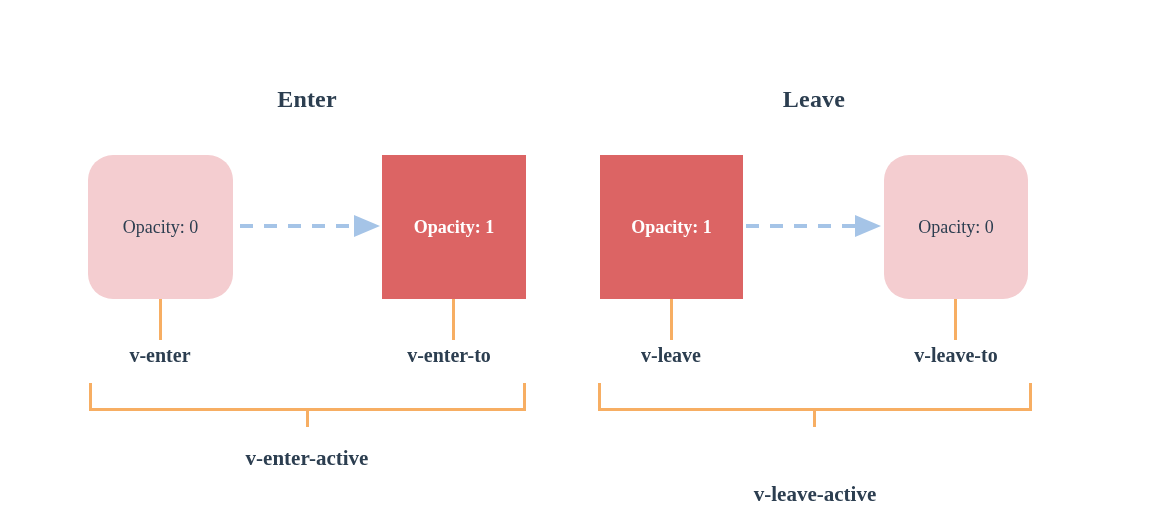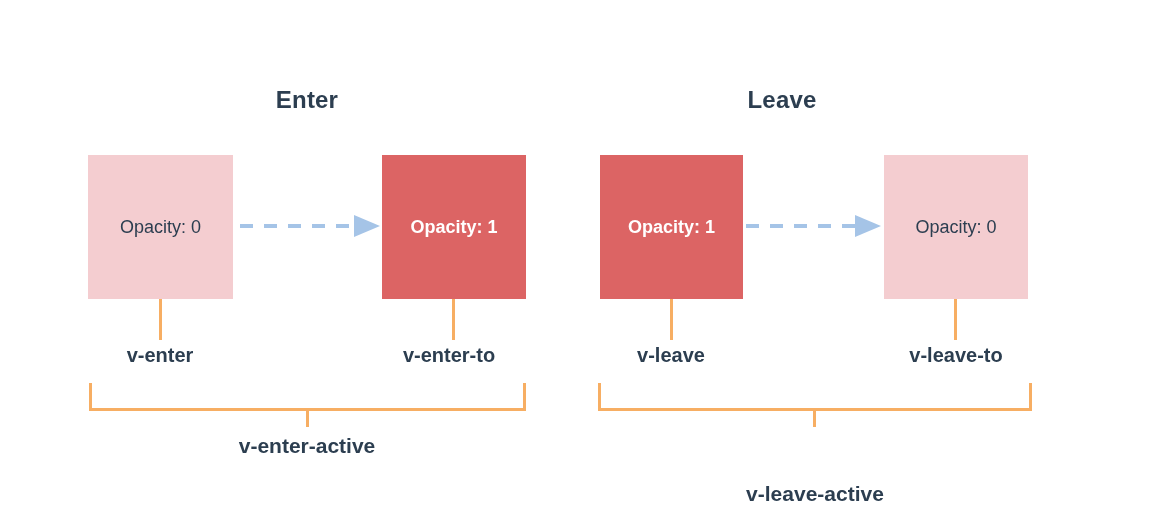--- a/index.html
+++ b/index.html
@@ -14,44 +14,45 @@
   body {
     font-family: "Liberation Sans", sans-serif;
     background: var(--background);
   }
   .canvas {
     position: relative;
     width: 1136px;
     height: 512px;
     background: var(--background);
     overflow: hidden;
+    font-family: Liberation Serif, serif;
   }
   .group-title {
     position: absolute;
     top: 86px;
     font-size: 24px;
     font-weight: 700;
     color: var(--navy);
     text-align: center;
     letter-spacing: 0.2px;
   }
   .group-title.enter { left: 88px;  width: 438px; }
-  .group-title.leave { left: 568px; width: 428px; }
+  .group-title.leave { left: 600px; width: 428px; }
 
   .box {
     position: absolute;
     top: 155px;
     width: 145px;
     height: 144px;
     display: flex;
     align-items: center;
     justify-content: center;
     font-size: 18px;
   }
-  .box.pink { background: var(--pink); color: var(--navy); font-weight: 400; }
+  .box.pink { background: var(--pink); color: var(--navy); font-weight: 400; border-radius: 25px; }
   .box.red  { background: var(--red);  color: #ffffff;    font-weight: 700; text-align: right; }
   .box.b1 { left: 88px; }
   .box.b2 { left: 382px; width: 144px; }
   .box.b3 { left: 600px; width: 143px; }
   .box.b4 { left: 884px; width: 144px; }
 
   .arrow-svg { position: absolute; top: 213px; }
   .arrow-svg.enter { left: 238px; }
   .arrow-svg.leave { left: 745px; }
   .arrow-svg line    { stroke: var(--blue); stroke-width: 4; }
@@ -106,21 +107,21 @@
 
   .active-label {
     position: absolute;
     top: 434px;
     width: 300px;
     font-size: 21px;
     font-weight: 700;
     color: var(--navy);
     text-align: center;
   }
-  .active-label.enter { left: 157px; }
+  .active-label.enter { left: 157px; margin-top: 12px; }
   .active-label.leave { left: 665px; margin-top: 48px; }
 </style>
 </head>
 <body>
 
 <div class="canvas">
 
   <div class="group-title enter">Enter</div>
   <div class="group-title leave">Leave</div>
 

